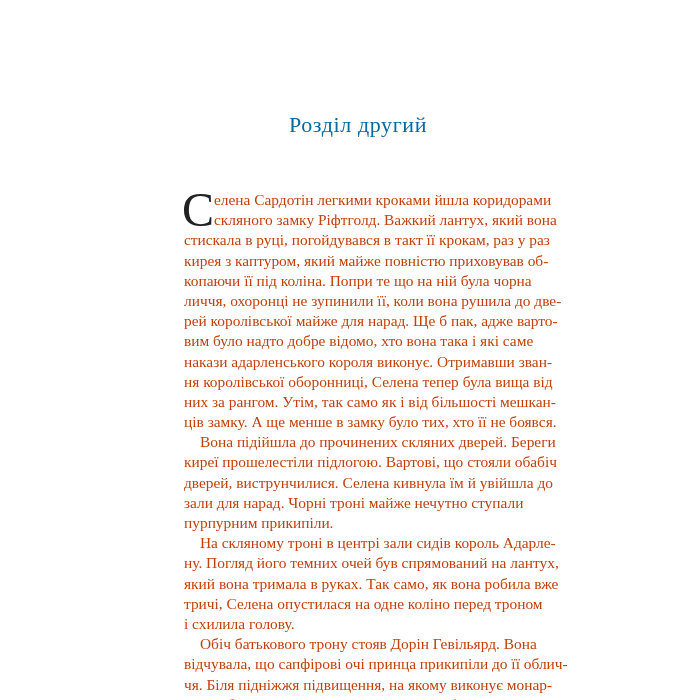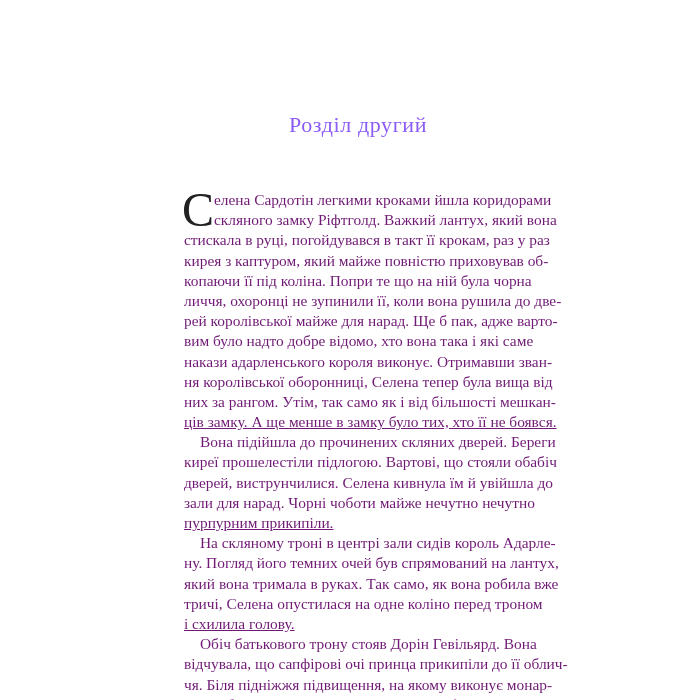--- a/index.html
+++ b/index.html
@@ -22,43 +22,42 @@
       background: #ffffff;
     }
     .chapter-title {
       position: absolute;
       top: 112px;
       left: 0;
       width: 700px;
       text-align: center;
       font-size: 22px;
       letter-spacing: 0.6px;
-      color: #8b5cf6;
+      color: #0369a1;
       padding-left: 16px;
       box-sizing: border-box;
     }
     .body-text {
       position: absolute;
       top: 190px;
       left: 184px;
       width: 332px;
     }
     .line {
       display: block;
       height: 20.2px;
       line-height: 20.2px;
       font-size: 15.4px;
       white-space: nowrap;
       text-align: justify;
       text-align-last: justify;
-      color: #701a75;
+      color: #c2410c;
     }
     .line.last {
       text-align-last: left;
-      text-decoration: underline;
     }
     .line.indent {
       padding-left: 16px;
     }
     .line.dropcap-line {
       padding-left: 30px;
     }
     .dropcap {
       position: absolute;
       left: -2px;
@@ -89,21 +88,21 @@
       <span class="line">накази адарленського короля виконує. Отримавши зван-</span>
       <span class="line">ня королівської оборонниці, Селена тепер була вища від</span>
       <span class="line">них за рангом. Утім, так само як і від більшості мешкан-</span>
       <span class="line last">ців замку. А ще менше в замку було тих, хто її не боявся.</span>
     </div>
 
     <div>
       <span class="line indent">Вона підійшла до прочинених скляних дверей. Береги</span>
       <span class="line">киреї прошелестіли підлогою. Вартові, що стояли обабіч</span>
       <span class="line">дверей, виструнчилися. Селена кивнула їм й увійшла до</span>
-      <span class="line">зали для нарад. Чорні чоботи майже нечутно нечутно</span>
+      <span class="line">зали для нарад. Чорні троні майже нечутно ступали</span>
       <span class="line last">пурпурним прикипіли.</span>
     </div>
 
     <div>
       <span class="line indent">На скляному троні в центрі зали сидів король Адарле-</span>
       <span class="line">ну. Погляд його темних очей був спрямований на лантух,</span>
       <span class="line">який вона тримала в руках. Так само, як вона робила вже</span>
       <span class="line">тричі, Селена опустилася на одне коліно перед троном</span>
       <span class="line last">і схилила голову.</span>
     </div>

